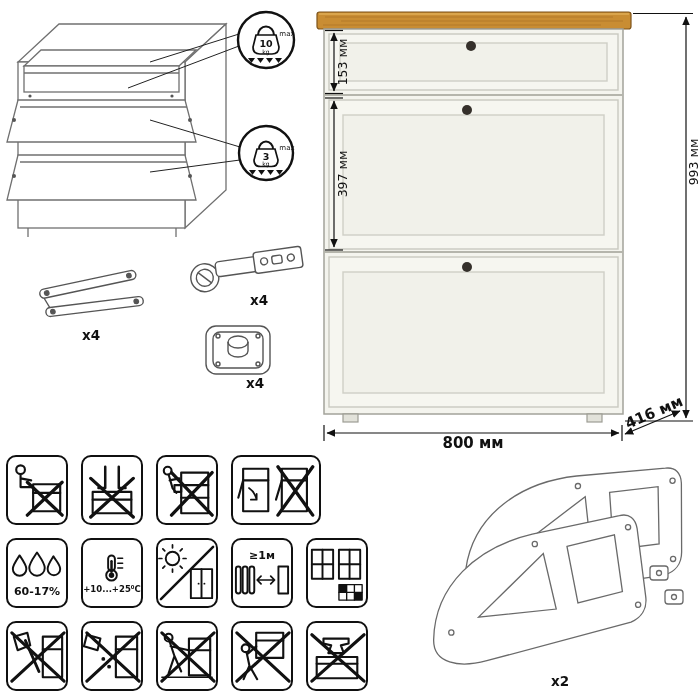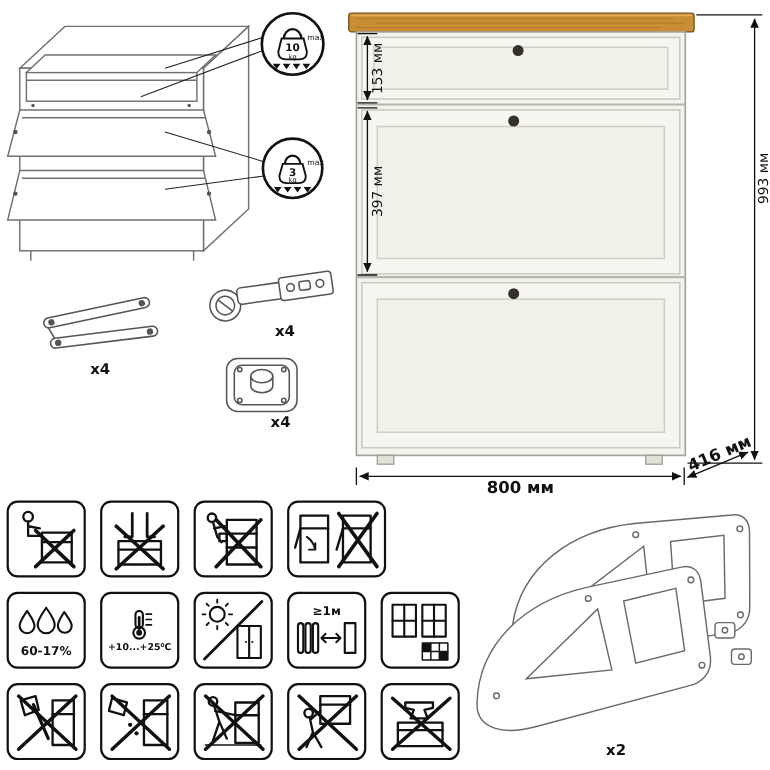--- a/index.html
+++ b/index.html
@@ -6,21 +6,21 @@
   html,body { background:#ffffff; }
   .canvas { position:relative; width:700px; height:700px; background:#fff;
             font-family:"DejaVu Sans", sans-serif; overflow:hidden; }
   .abs { position:absolute; }
   svg text { font-family:"DejaVu Sans", sans-serif; fill:#111; }
   .dim-label { font-size:12.5px; }
   .dim-label-bold { font-size:15px; font-weight:bold; }
   .count-label { font-size:13.5px; font-weight:bold; }
   .picto { position:absolute; left:6px; top:455px; }
   .pg-row { display:flex; gap:13px; margin-bottom:13px; }
-  .tile { width:72px; height:70px; border:2.6px solid #101010; border-radius:10px;
+  .tile { width:62px; height:70px; border:2.6px solid #101010; border-radius:10px;
           background:#fff; display:flex; flex-direction:column; align-items:center;
           justify-content:center; gap:2px; }
   .tile-wide { width:90px; }
   .lbl { font-size:11px; font-weight:bold; color:#111; line-height:1; white-space:nowrap; }
   .lbl-small { font-size:8.5px;text-align:right; }
   .pic { display:block; }
   .pic * { stroke-linecap:round; stroke-linejoin:round; }
 </style>
 </head>
 <body>

